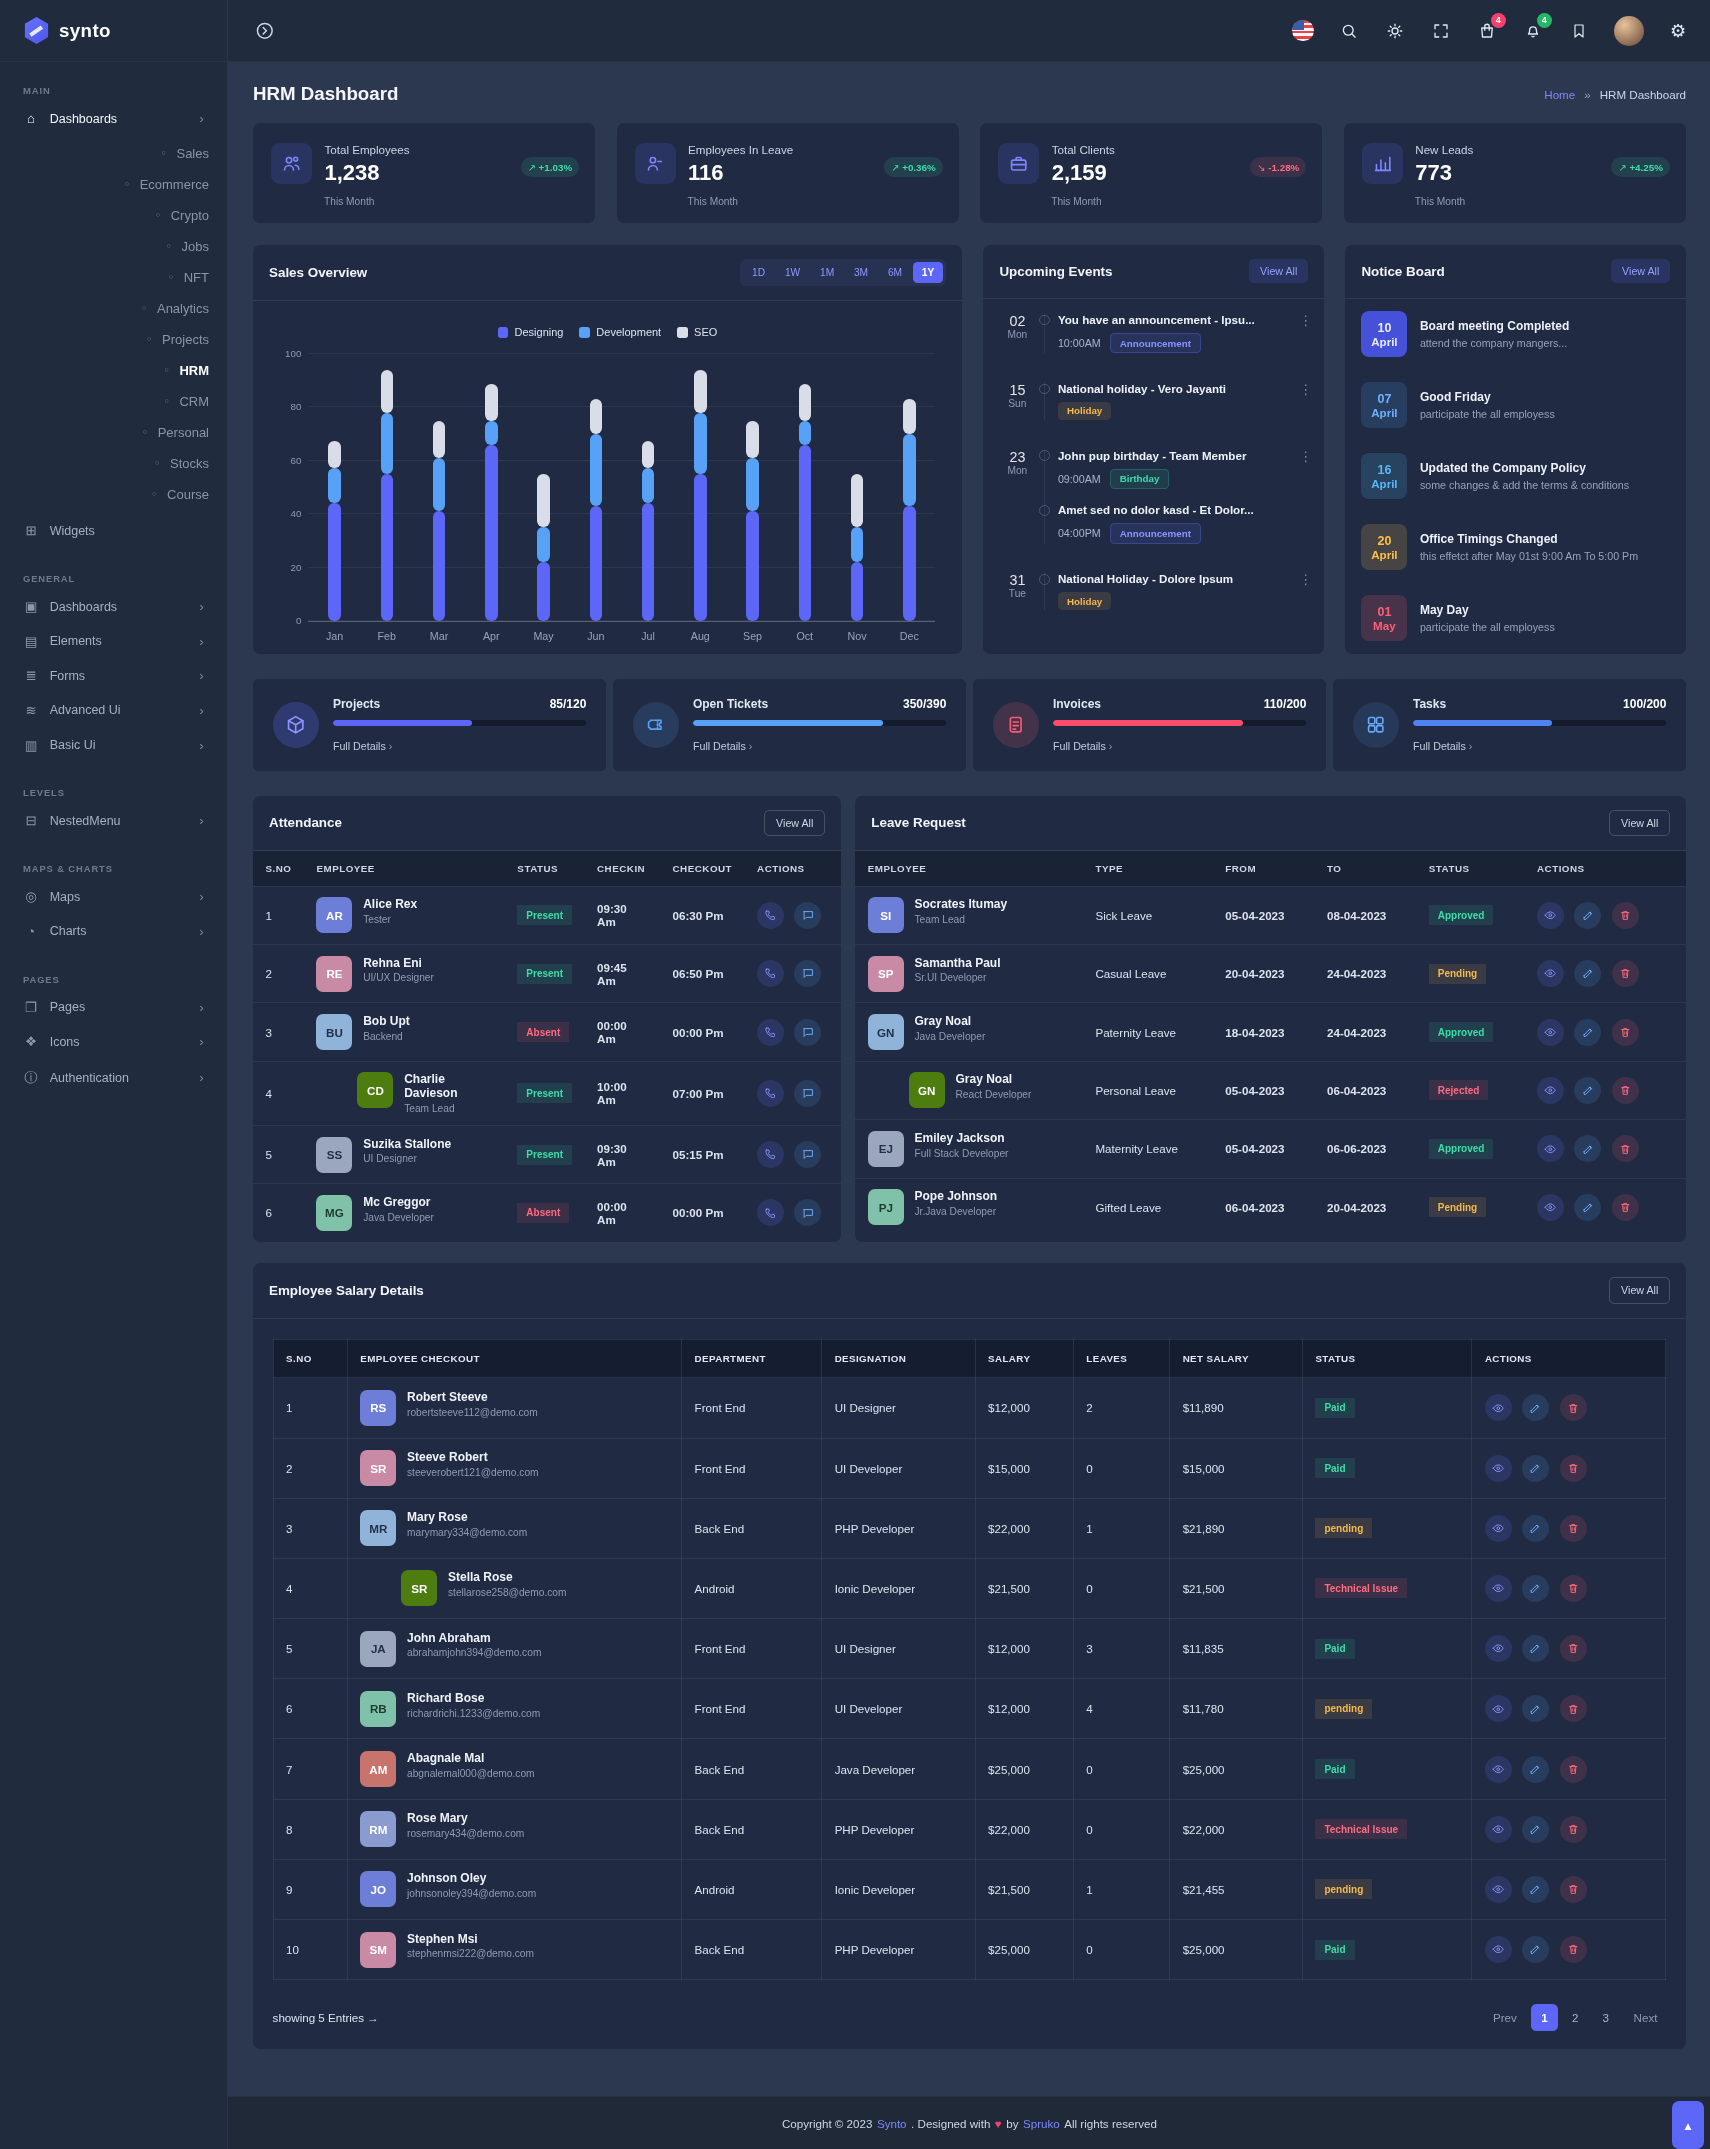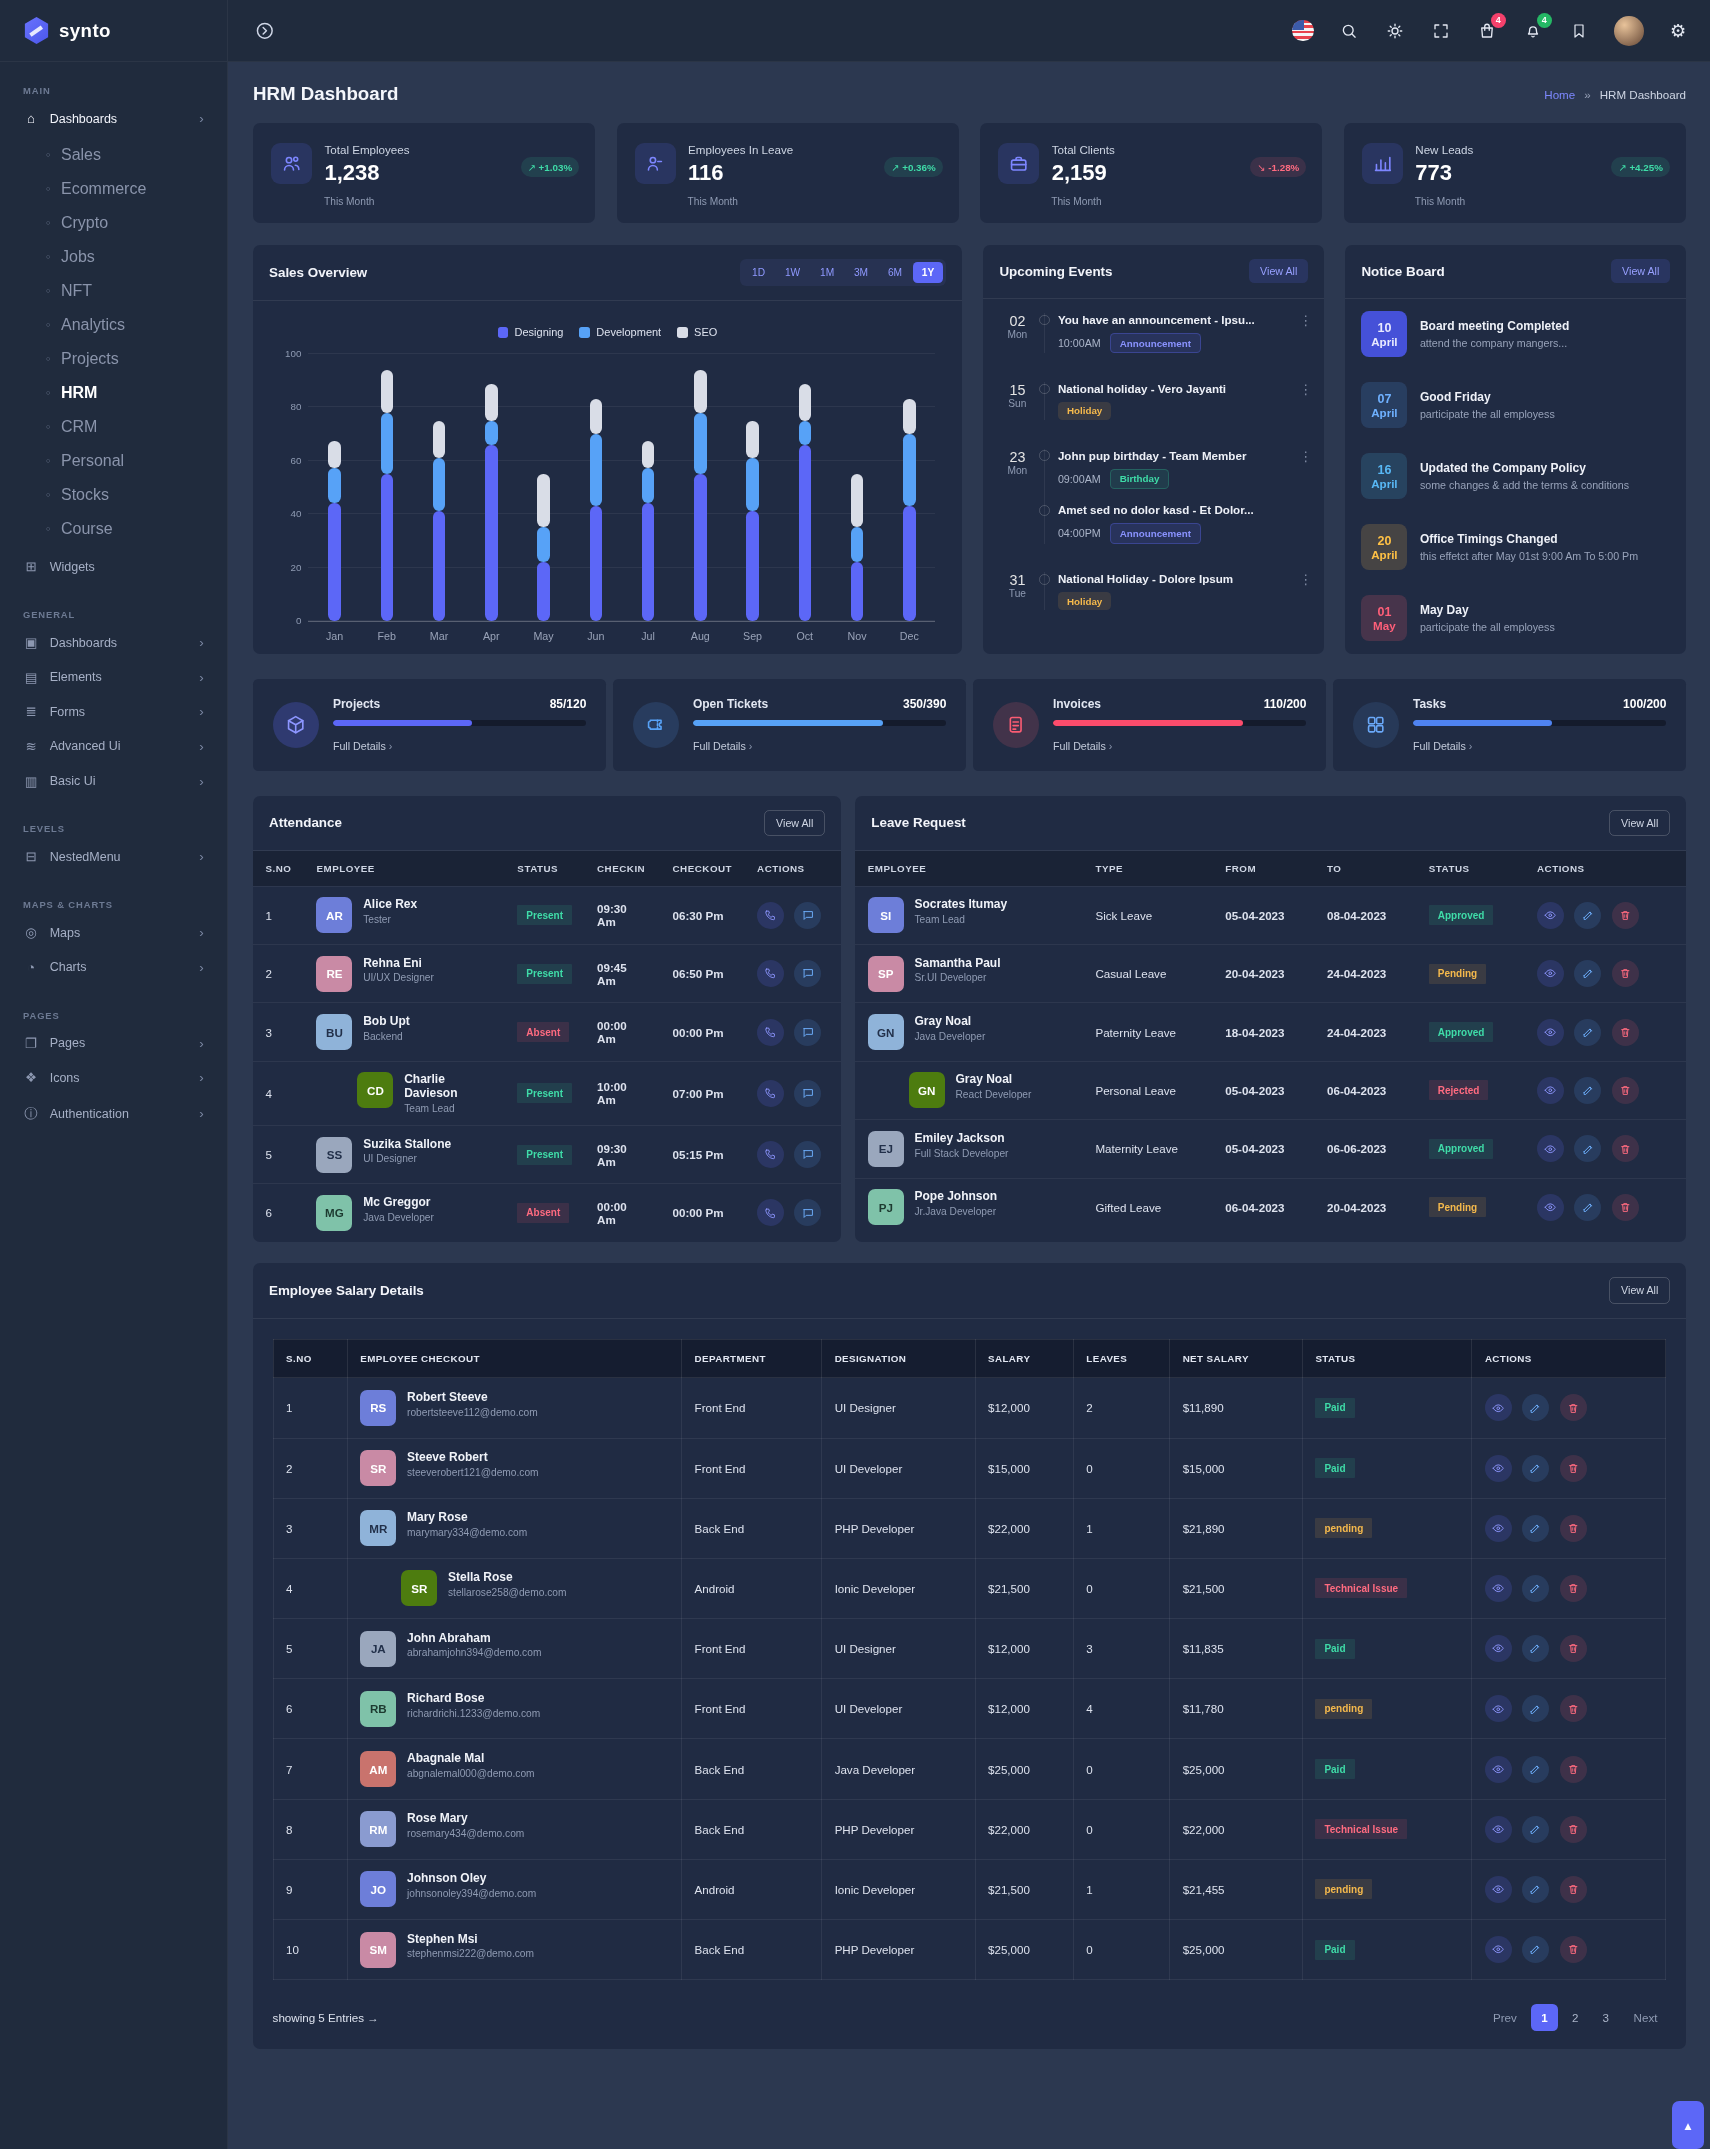--- a/index.html
+++ b/index.html
@@ -20,21 +20,21 @@
   .logo-text{ font-size:18.7px; font-weight:bold; letter-spacing:0.4px; color:#fff; }
   .side-section{ padding:12.5px 0 1.8px; }
   .side-heading{ font-size:9.4px; letter-spacing:0.9px; color:#6d7a93; padding:10.7px 23px 5.3px; font-weight:bold; }
   .side-item{ display:flex; align-items:center; gap:10.7px; padding:9.8px 18px 9.8px 23px; color:#a6b0c6; font-size:12.5px; cursor:pointer; }
   .side-item.active{ color:#f2f4fb; }
   .side-item.active .side-ico{ color:#f2f4fb; }
   .side-ico{ width:16px; font-size:13.4px; color:#8d98b1; text-align:center; }
   .side-label{ flex:1; }
   .side-chevron{ color:#7a87a2; font-size:13.4px; padding-right:5.3px; }
   .side-children{ padding:1.8px 0 3.6px; }
-  .side-child{ display:flex; align-items:center; gap:10.7px; padding:8px 18px 8px 46px; color:#8a94ab; font-size:16px; cursor:pointer; }
+  .side-child{ display:flex; align-items:center; gap:10.7px; padding:8px 18px 8px 46px; color:#8a94ab; font-size:13px; cursor:pointer;justify-content:flex-end; }
   .side-child::before{ content:"○"; font-size:7.1px; color:#6e7a92; }
   .side-child.active{ color:#ffffff; font-weight:bold; }
   .side-ico[data-variant="home"]::before{content:"⌂";}
   .side-ico[data-variant="widgets"]::before{content:"⊞";}
   .side-ico[data-variant="components"]::before{content:"▣";}
   .side-ico[data-variant="elements"]::before{content:"▤";}
   .side-ico[data-variant="forms"]::before{content:"≣";}
   .side-ico[data-variant="advanced"]::before{content:"≋";}
   .side-ico[data-variant="basic"]::before{content:"▥";}
   .side-ico[data-variant="nested"]::before{content:"⊟";}
@@ -1743,17 +1743,26 @@
 
   <span class="page-num">3</span>
 </span>
             <span class="page-link">Next</span>
           </div>
         </div>
       </div>
 
     </div>
 
+    <footer class="footer">
+      <span>Copyright © 2023</span>
+      <span class="f-link">Synto</span>
+      <span>. Designed with</span>
+      <span class="f-heart">♥</span>
+      <span>by</span>
+      <span class="f-link">Spruko</span>
+      <span>All rights reserved</span>
+    </footer>
   </div>
 </div>
 
 <div class="scroll-top">▲</div>
 
 
 </body></html>

